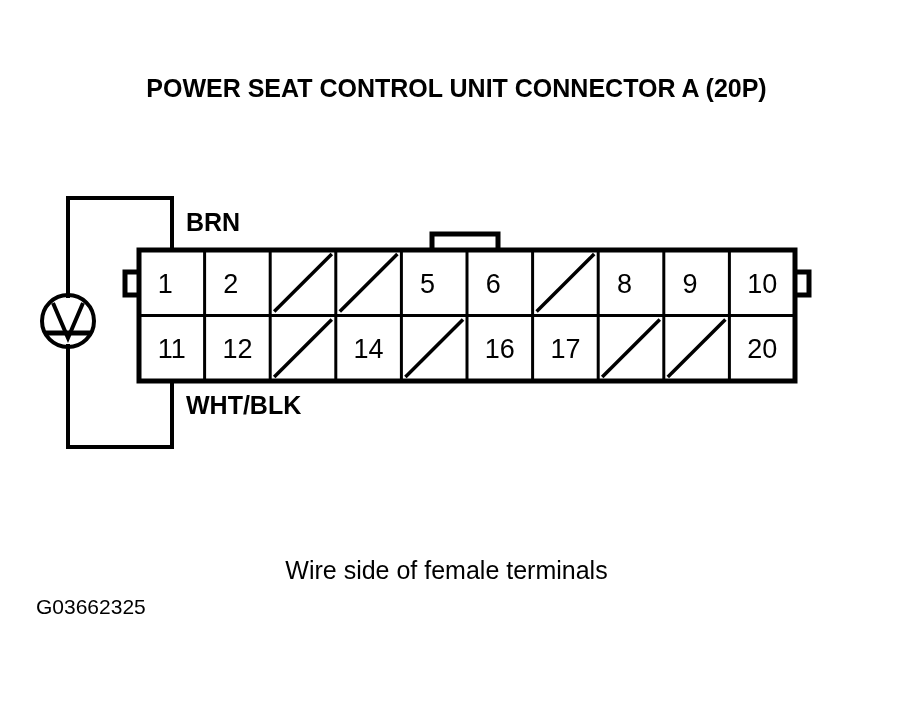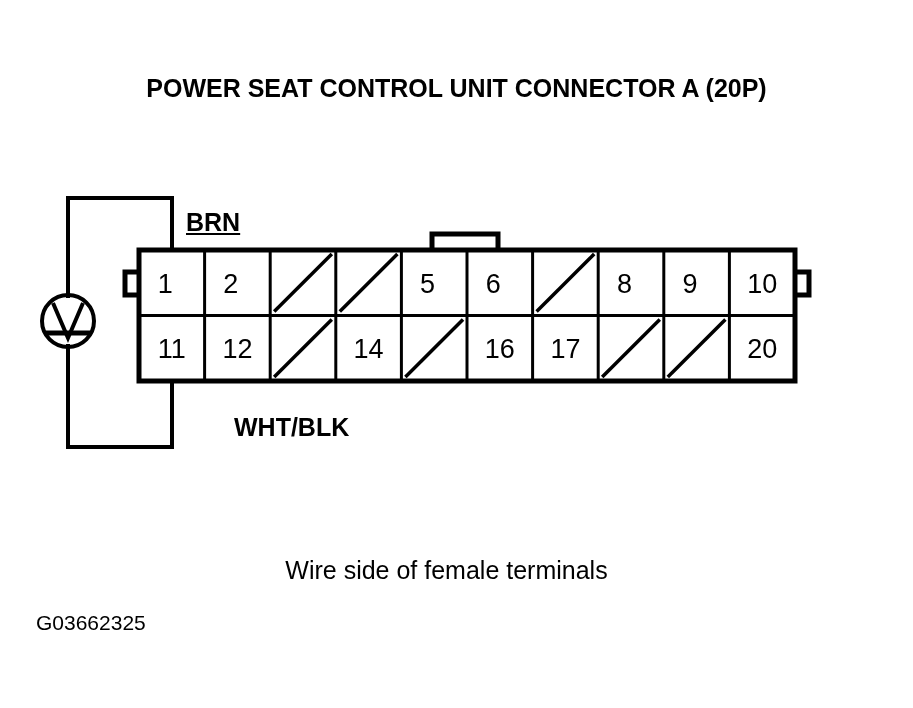--- a/index.html
+++ b/index.html
@@ -38,38 +38,38 @@
     white-space: nowrap;
   }
 
   .wire-label {
     position: absolute;
     font-weight: bold;
     font-size: 25px;
     font-family: "Liberation Sans", sans-serif;
     white-space: nowrap;
   }
-  .wire-label.brn  { left: 186px; top: 208px; text-decoration: underline; }
-  .wire-label.whtblk { left: 186px; top: 413px; margin-left: 48px; }
+  .wire-label.brn  { left: 186px; top: 208px; }
+  .wire-label.whtblk { left: 186px; top: 391px; }
 
   .caption {
     position: absolute;
     left: 0;
     top: 556px;
     width: 893px;
     text-align: center;
     font-size: 25px;
     font-family: "Liberation Sans", sans-serif;
     white-space: nowrap;
   }
 
   .refcode {
     position: absolute;
     left: 36px;
-    top: 611px;
+    top: 595px;
     font-size: 21px;
     font-family: "Liberation Sans", sans-serif;
     white-space: nowrap;
   }
 
   svg.schematic {
     position: absolute;
     left: 0;
     top: 0;
     width: 913px;

